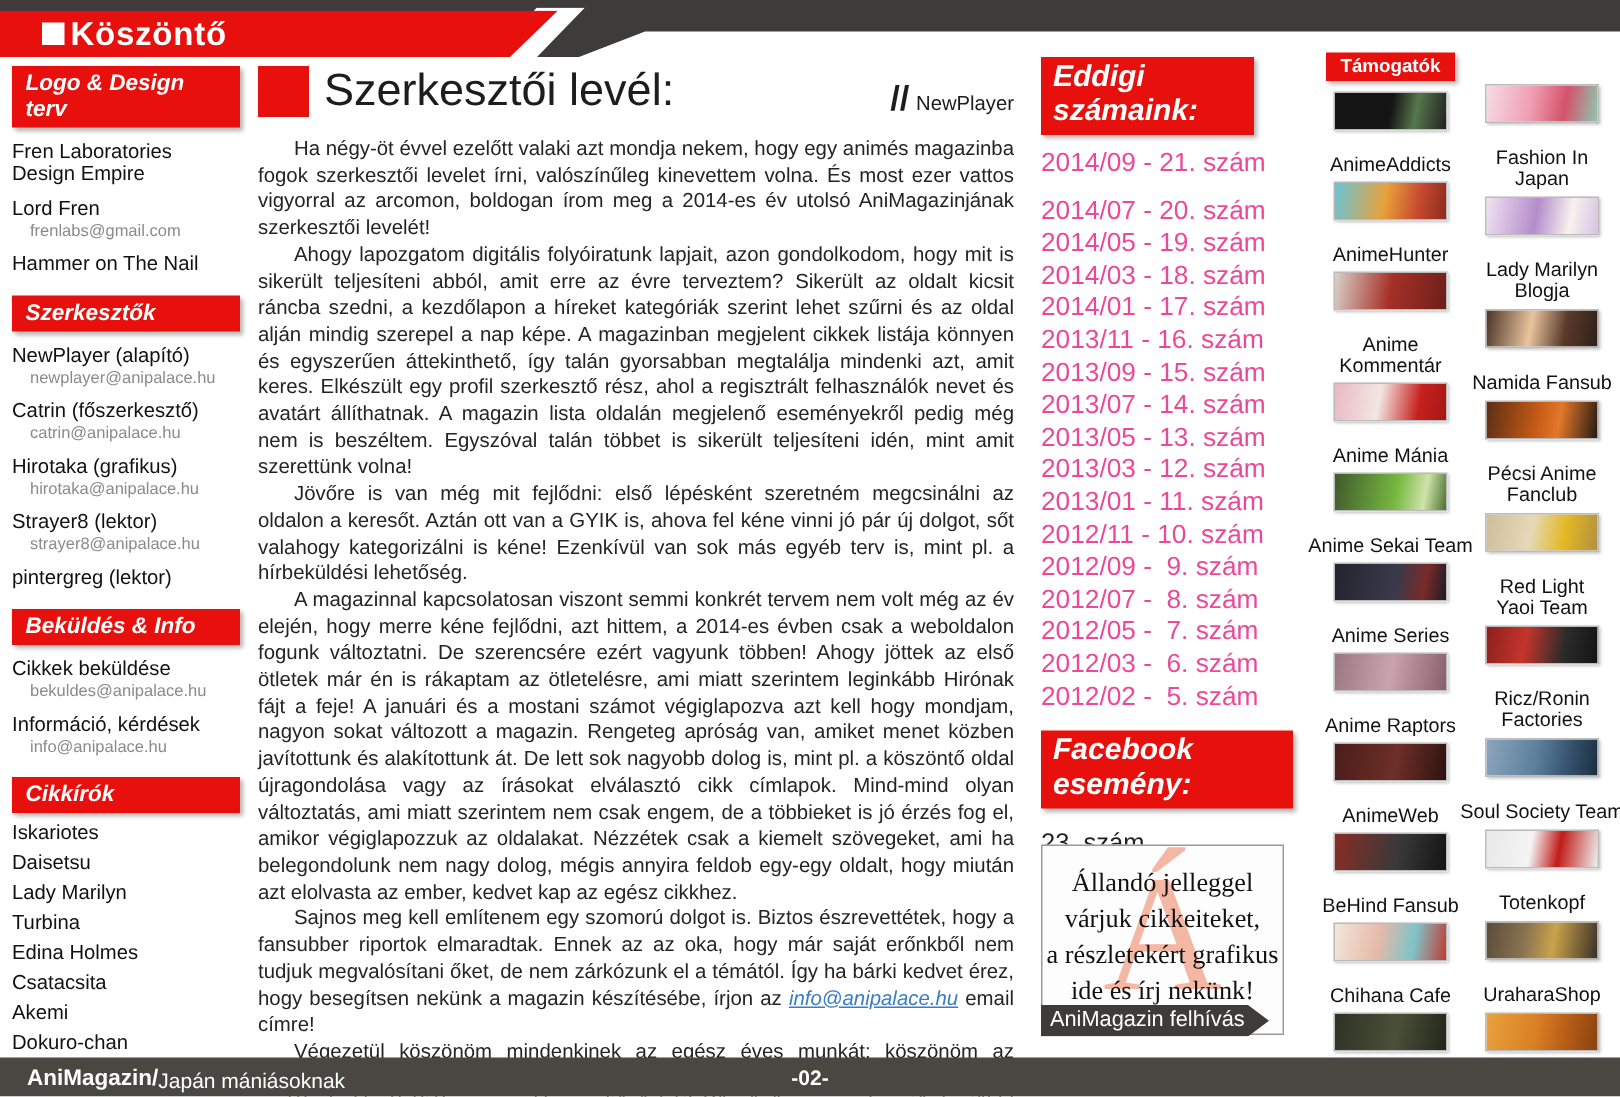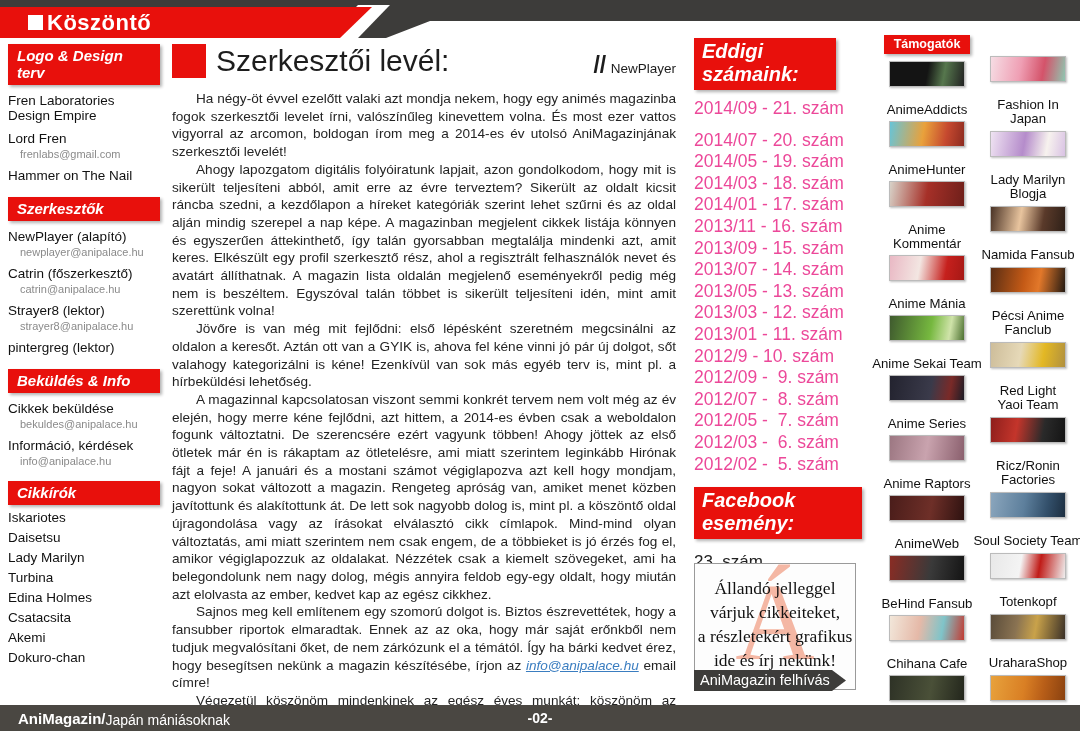--- a/index.html
+++ b/index.html
@@ -112,20 +112,24 @@
 
   <div class="gap-sec"></div>
   <div class="sec-banner">Szerkesztők</div>
   <div class="entry">
     <div class="nm">NewPlayer (alapító)</div>
     <div class="em">newplayer@anipalace.hu</div>
   </div>
   <div class="entry">
     <div class="nm">Catrin (főszerkesztő)</div>
     <div class="em">catrin@anipalace.hu</div>
+  </div>
+  <div class="entry">
+    <div class="nm">Hirotaka (grafikus)</div>
+    <div class="em">hirotaka@anipalace.hu</div>
   </div>
   <div class="entry">
     <div class="nm">Strayer8 (lektor)</div>
     <div class="em">strayer8@anipalace.hu</div>
   </div>
   <div class="entry">
     <div class="nm">pintergreg (lektor)</div>
   </div>
 
   <div class="gap-sec"></div>
@@ -177,21 +181,21 @@
     <div class="issue">2014/07 - 20. szám</div>
     <div class="issue">2014/05 - 19. szám</div>
     <div class="issue">2014/03 - 18. szám</div>
     <div class="issue">2014/01 - 17. szám</div>
     <div class="issue">2013/11 - 16. szám</div>
     <div class="issue">2013/09 - 15. szám</div>
     <div class="issue">2013/07 - 14. szám</div>
     <div class="issue">2013/05 - 13. szám</div>
     <div class="issue">2013/03 - 12. szám</div>
     <div class="issue">2013/01 - 11. szám</div>
-    <div class="issue">2012/9 - 10. szám</div>
+    <div class="issue">2012/11 - 10. szám</div>
     <div class="issue">2012/09 -  9. szám</div>
     <div class="issue">2012/07 -  8. szám</div>
     <div class="issue">2012/05 -  7. szám</div>
     <div class="issue">2012/03 -  6. szám</div>
     <div class="issue">2012/02 -  5. szám</div>
   </div>
   <div class="col-banner fb-banner">Facebook esemény:</div>
   <div class="fb-item">23. szám megjelenése</div>
   <div class="fb-item">24. szám megjelenése</div>
 </div>

